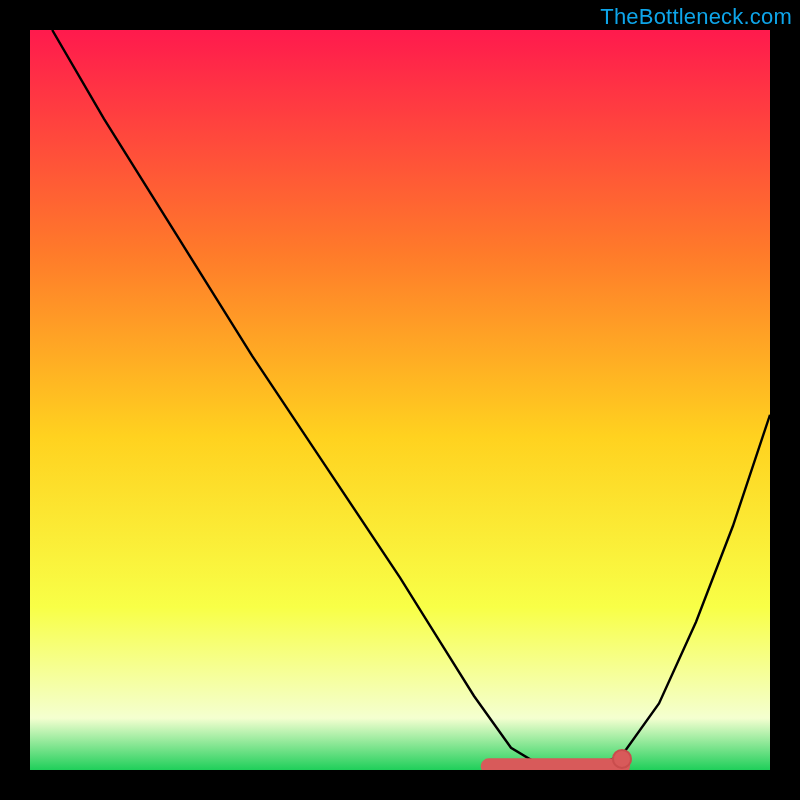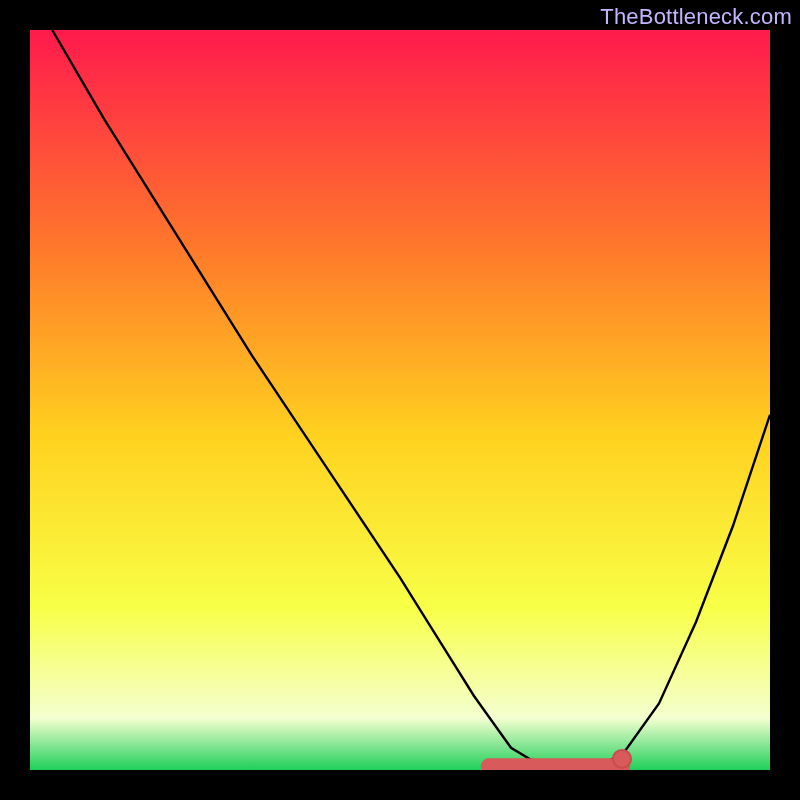--- a/index.html
+++ b/index.html
@@ -23,21 +23,21 @@
     position: absolute;
     top: 0;
     left: 0;
     width: 740px;
     height: 740px;
   }
   .watermark {
     position: absolute;
     top: 4px;
     right: 8px;
-    color: #c4b5fd;
+    color: #0ea5e9;
     font-size: 22px;
     font-weight: 500;
     letter-spacing: 0.2px;
   }
 </style>
 </head>
 <body>
 
 <div class="watermark">TheBottleneck.com</div>
 

